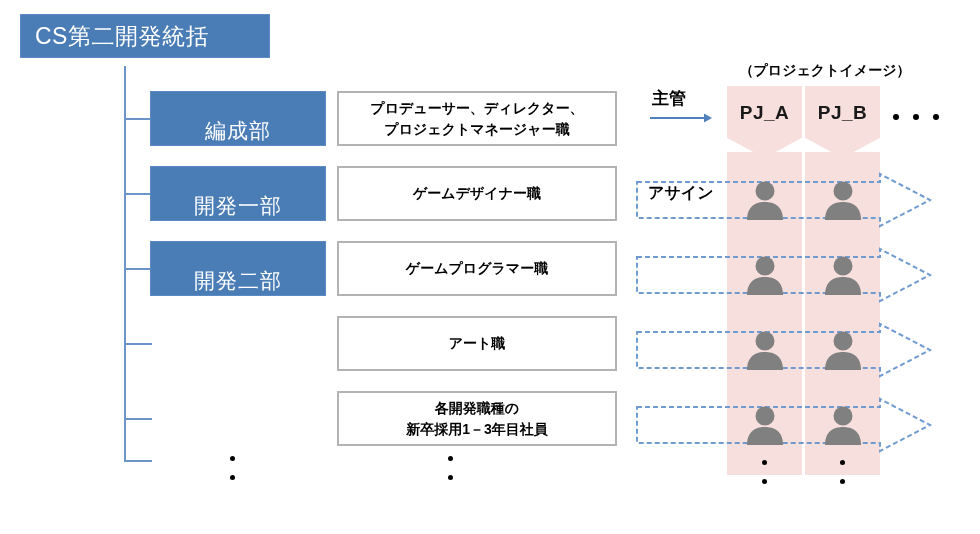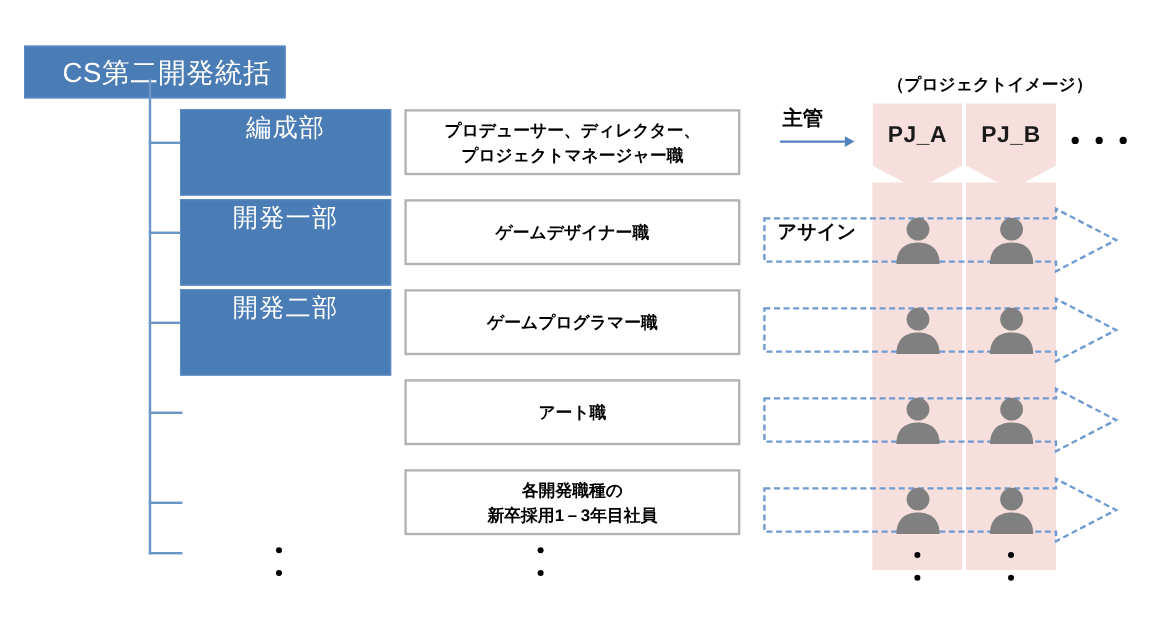--- a/index.html
+++ b/index.html
@@ -5,34 +5,34 @@
   html,body{margin:0;padding:0;background:#ffffff;}
   body{
     width:980px;height:534px;position:relative;overflow:hidden;
     font-family:"Liberation Sans","DejaVu Sans",sans-serif;
     color:#000;
   }
   #stage{position:absolute;left:0;top:0;width:980px;height:534px;}
 
   
   .org-head{
-    position:absolute;left:20px;top:38px;width:218px;height:44px;
+    position:absolute;left:20px;top:14px;width:250px;height:44px;
     background:#4a7cb5;border:1px solid #5b8ac4;
-    display:flex;align-items:center;padding-left:31px;box-sizing:border-box;
+    display:flex;align-items:center;padding-left:14px;box-sizing:border-box;
     color:#ffffff;font-size:23px;font-weight:400;letter-spacing:.5px;
   }
 
   .connector{position:absolute;background:#6a95c8;}
   .conn-v{width:2px;}
   .conn-h{height:2px;}
 
   .dept{
-    position:absolute;left:150px;width:176px;height:72px;
+    position:absolute;left:150px;width:176px;height:55px;
     background:#4a7cb5;border:1px solid #5b8ac4;box-sizing:border-box;
-    display:flex;align-items:flex-start;justify-content:center;
+    display:flex;align-items:flex-end;justify-content:center;
     color:#ffffff;font-size:21px;letter-spacing:1px;
   }
   .desc{
     position:absolute;left:337px;width:280px;height:55px;
     background:#ffffff;border:2px solid #b3b3b3;box-sizing:border-box;
     display:flex;flex-direction:column;align-items:center;justify-content:center;
     color:#000;font-size:14px;font-weight:bold;line-height:1.45;
   }
   .desc span{display:block;white-space:nowrap;}
 

